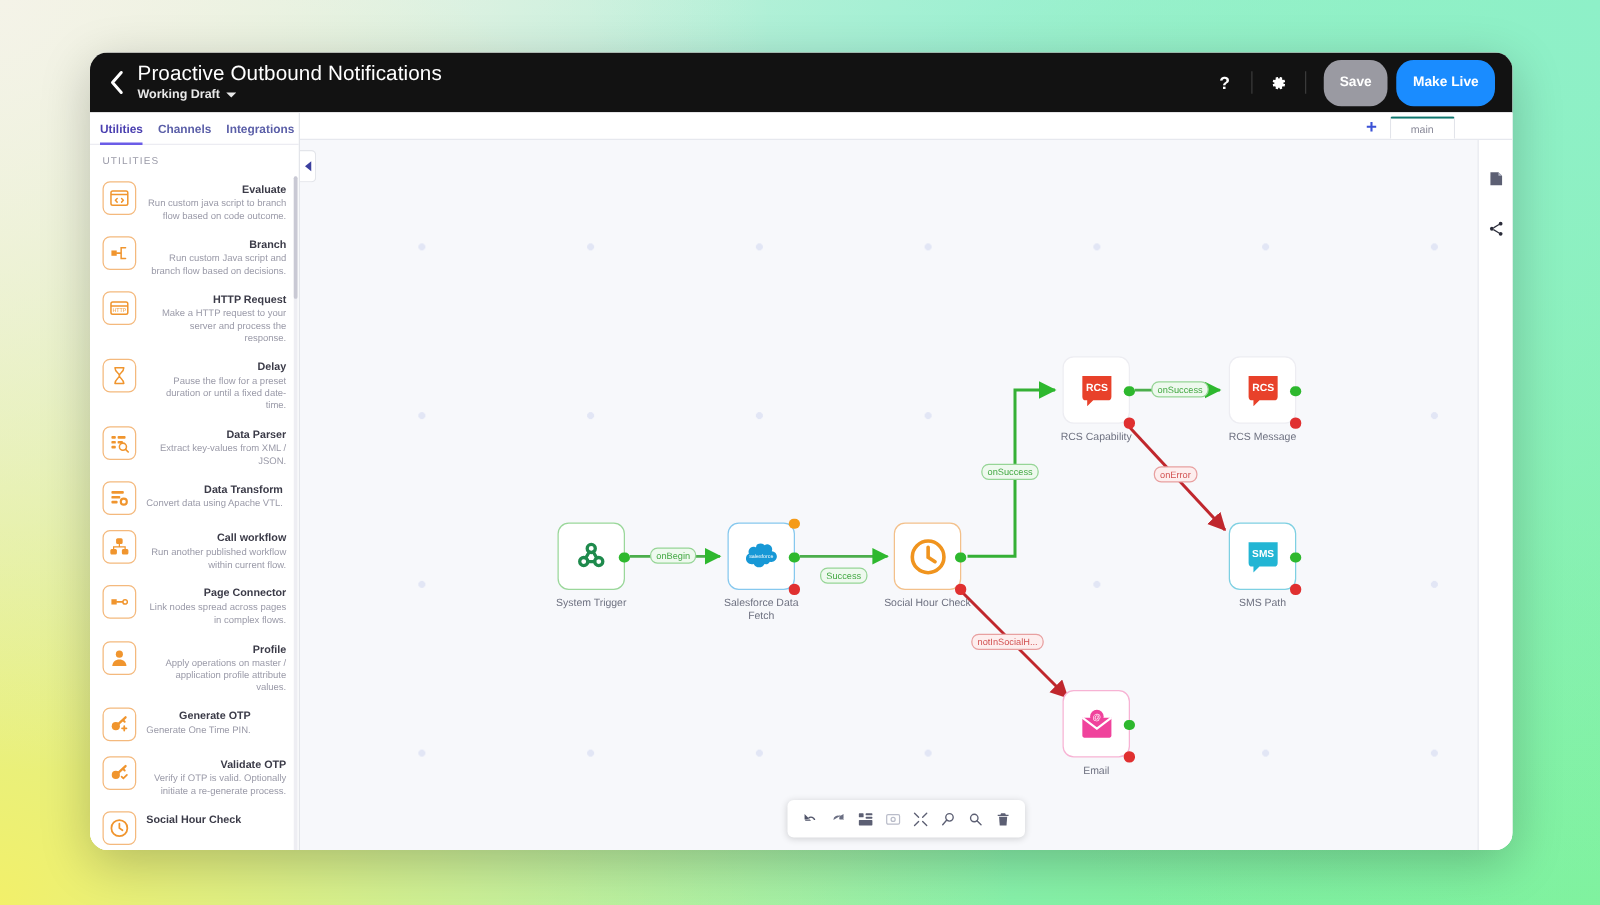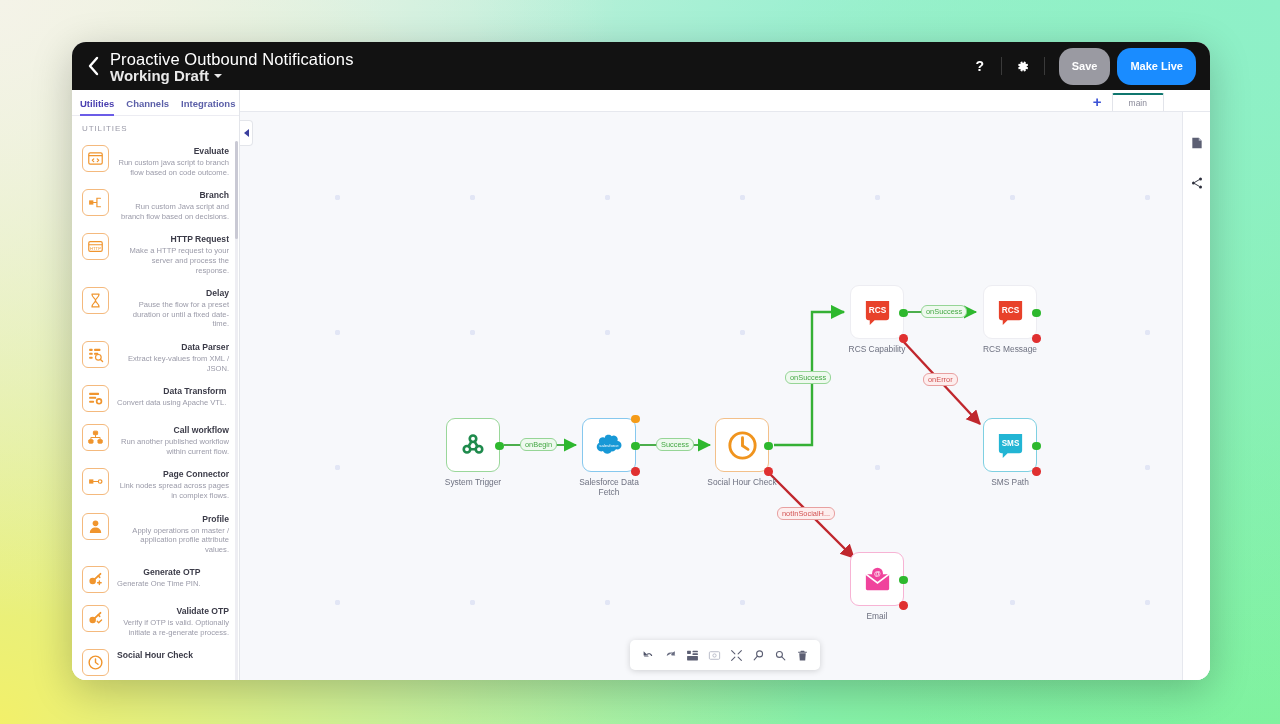--- a/index.html
+++ b/index.html
@@ -39,21 +39,21 @@
     display: flex; align-items: center; justify-content: center;
     color: #fff; cursor: pointer; flex: 0 0 auto;
   }
   .back-btn svg { display:block; }
   .title-wrap { margin-left: 6px; display: flex; flex-direction: column; }
   .app-title {
     color: #ffffff; font-size: 16.5px; font-weight: 400;
     line-height: 18px; letter-spacing: .1px;
   }
   .sub-row { display: flex; align-items: center; gap: 5px; margin-top: 2px; }
-  .sub-title { color: #e9e9e9; font-size: 15px; font-weight: 700; line-height: 12px; }
+  .sub-title { color: #e9e9e9; font-size: 10px; font-weight: 700; line-height: 12px; }
   .caret-dn {
     width: 0; height: 0;
     border-left: 4px solid transparent; border-right: 4px solid transparent;
     border-top: 4.5px solid #e9e9e9; cursor: pointer;
   }
   .hdr-right { margin-left: auto; display: flex; align-items: center; gap: 0; }
   .hdr-icon {
     width: 30px; height: 30px; display: flex; align-items: center; justify-content: center;
     color: #fff; cursor: pointer;
   }
@@ -449,21 +449,21 @@
         <path d="M534,355 L572,355 L572,222 L604,222" stroke="#35b035" stroke-width="2.4" fill="none" marker-end="url(#ag)"></path>
 
         <path d="M668,222 L736,222" stroke="#4cae4c" stroke-width="2.2" fill="none" marker-end="url(#ag)"></path>
 
         <path d="M662,250 L740,334" stroke="#c0272d" stroke-width="2.4" fill="none" marker-end="url(#ar)"></path>
 
         <path d="M528,382 L614,468" stroke="#c0272d" stroke-width="2.4" fill="none" marker-end="url(#ar)"></path>
       </svg>
 
       <div class="elabel" style="left:280px;top:348px">onBegin</div>
-      <div class="elabel" style="left:416px;top:348px">Success</div>
+      <div class="elabel" style="left:416px;top:364px">Success</div>
       <div class="elabel" style="left:545px;top:281px">onSuccess</div>
       <div class="elabel" style="left:681px;top:215px">onSuccess</div>
       <div class="elabel err" style="left:683px;top:283px">onError</div>
       <div class="elabel err" style="left:537px;top:417px">notInSocialH...</div>
 
       <div class="node" style="left:206px;top:328px">
         <div class="node-box" style="border-color:#9ad79a">
           <span>
             <svg width="30" height="30" viewBox="0 0 24 24" fill="none" stroke="#1e8a4c" stroke-width="2.1" stroke-linecap="round">
                 <circle cx="7.2" cy="15.4" r="2.6"></circle>

